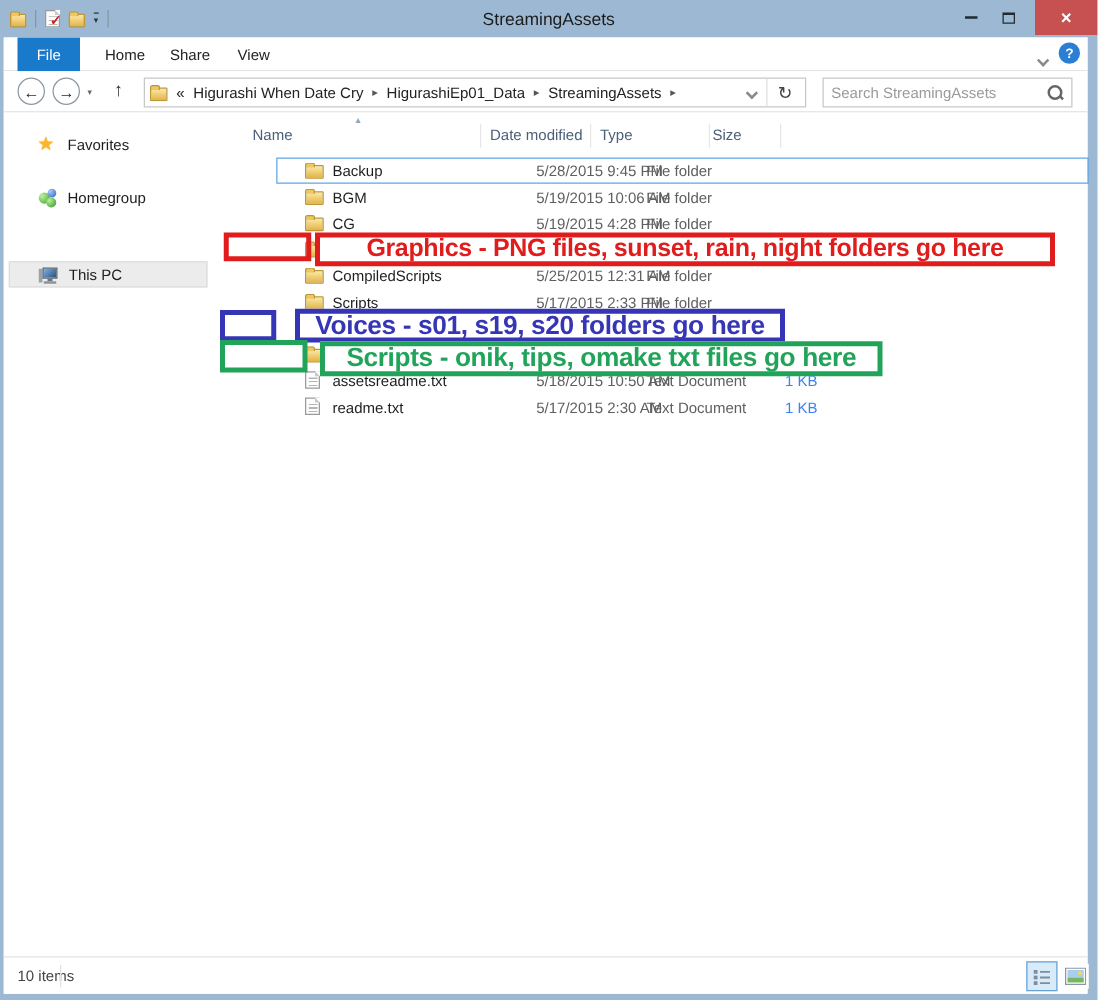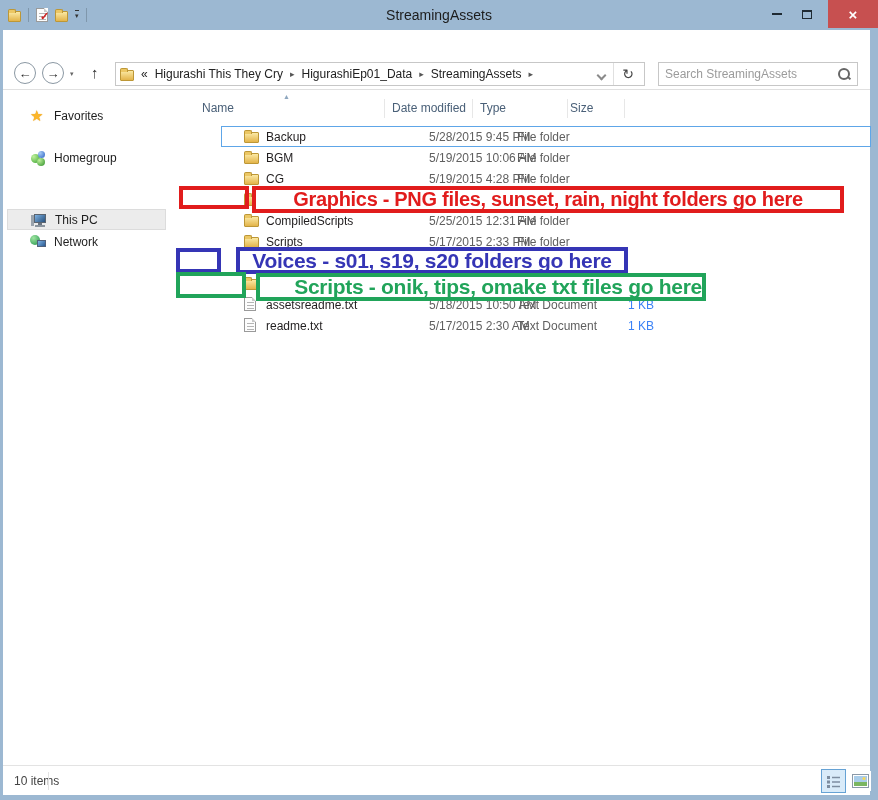--- a/index.html
+++ b/index.html
@@ -103,21 +103,21 @@
   .frow .c-date { left:207px; } .frow .c-type { left:295px; }
   .frow .c-size { position:absolute; left:375px; top:3px; width:57px; text-align:right; font-size:12px; color:#3b82f6; }
 
   
   .ann { position:absolute; z-index:30; }
   .ann-box { border-style:solid; border-width:4px; background:transparent; }
   .ann-banner { border-style:solid; border-width:4px; background:#fff; display:flex; align-items:center; justify-content:center;
                 font-weight:bold; white-space:nowrap; letter-spacing:-0.3px; }
   .red   { border-color:#e11c1c; color:#e11c1c; }
   .blue  { border-color:#3535b5; color:#3535b5; }
-  .green { border-color:#21a45a; color:#21a45a;justify-content:flex-end; }
+  .green { border-color:#21a45a; color:#21a45a; }
   #ann-red-out   { left:179px; top:186px; width:70px; height:23px; }
   #ann-red-ban   { left:252px; top:186px; width:592px; height:27px; font-size:20px;text-align:right; }
   #ann-blue-out  { left:176px; top:248px; width:45px; height:25px; }
   #ann-blue-ban  { left:236px; top:247px; width:392px; height:27px; font-size:21px; }
   #ann-green-out { left:176px; top:272px; width:70px; height:26px; }
   #ann-green-ban { left:256px; top:273px; width:450px; height:28px; font-size:21px; }
 
   
   .statusbar { position:absolute; left:0; top:735px; width:100%; height:30px; background:#fff; border-top:1px solid #e3e3e3; }
   .status-count { position:absolute; left:11px; top:8px; font-size:12px; color:#444; }
@@ -150,36 +150,54 @@
         <span class="glyph-max"></span>
       </div>
     <div class="btn-close">
         <span>×</span>
       </div>
   </div>
 </div>
 
 <div class="chrome">
 
+  <div class="ribbon">
+    <div class="tab tab-file">
+        <span>File</span>
+      </div>
+    <div class="tab tab-home">
+        <span>Home</span>
+      </div>
+    <div class="tab tab-share">
+        <span>Share</span>
+      </div>
+    <div class="tab tab-view">
+        <span>View</span>
+      </div>
+    <span class="ribbon-collapse"><span class="chev"></span></span>
+    <div class="help-btn">
+        <span>?</span>
+      </div>
+  </div>
 
   <div class="toolbar">
     <div class="navbtn nav-back">
         <span>←</span>
       </div>
     <div class="navbtn nav-fwd">
         <span>→</span>
       </div>
     <span class="nav-hist">▾</span>
     <span class="nav-up">↑</span>
 
     <div class="addressbox">
       <div class="crumbs">
         <span class="icon-folder" style="width:14px;flex:0 0 14px;"></span>
         <span>«</span>
-        <span>Higurashi This They Cry</span>
+        <span>Higurashi When Date Cry</span>
         <span class="crumb-sep">▸</span>
         <span>HigurashiEp01_Data</span>
         <span class="crumb-sep">▸</span>
         <span>StreamingAssets</span>
         <span class="crumb-sep">▸</span>
       </div>
       <span class="addr-chev"><span class="chev"></span></span>
       <span class="addr-div"></span>
       <span class="refresh">↻</span>
     </div>
@@ -206,27 +224,20 @@
         <span>Homegroup</span>
       </div>
       <div class="side-item sel" style="top:99px;margin-top:20px;">
         <span class="icon16">
             <span class="pc-tower"></span>
             <span class="pc-screen"></span>
             <span class="pc-stand"></span>
             <span class="pc-base"></span>
           </span>
         <span>This PC</span>
-      </div>
-      <div class="side-item" style="top:141px;">
-        <span class="icon16">
-            <span class="net-globe"></span>
-            <span class="net-screen"></span>
-          </span>
-        <span>Network</span>
       </div>
     </div>
 
     <div class="content">
       <div class="cols">
         <span class="sort-asc">▲</span>
         <span class="colh col-name">Name</span>
         <span class="colh col-date">Date modified</span>
         <span class="colh col-type">Type</span>
         <span class="colh col-size">Size</span>

